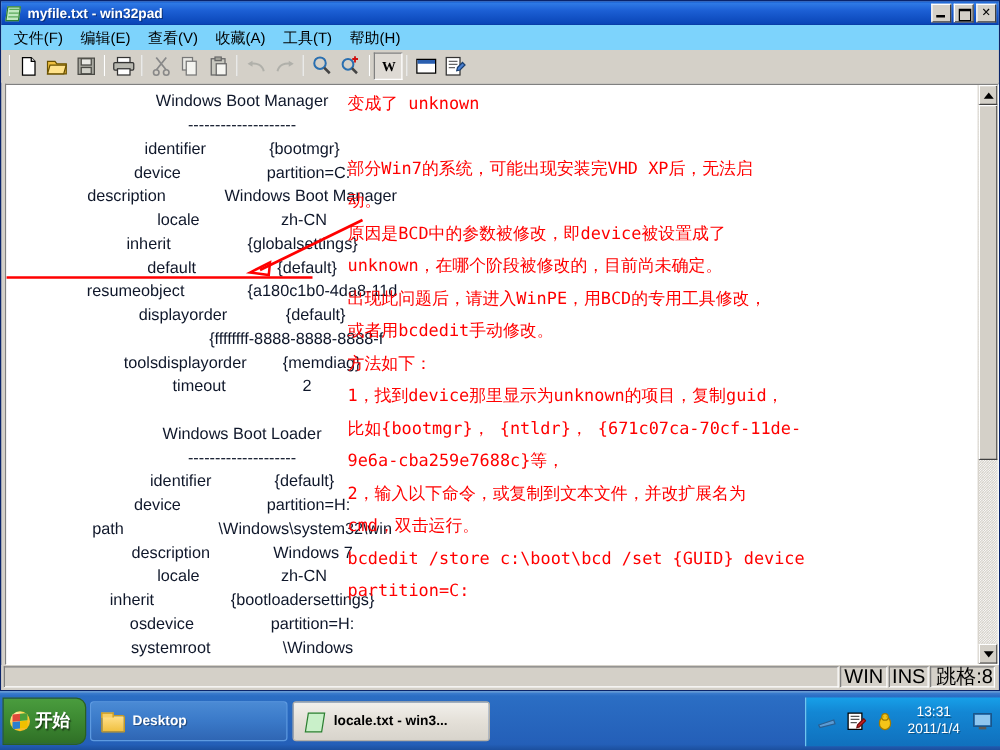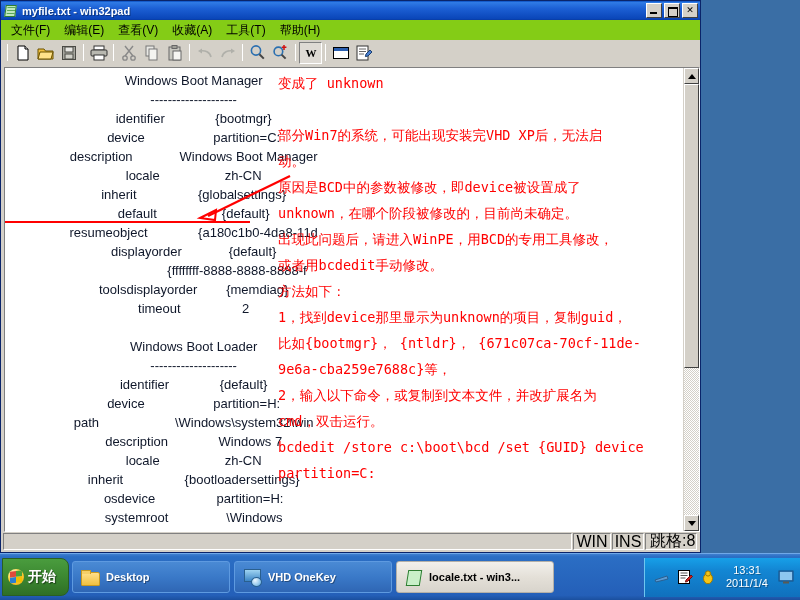--- a/index.html
+++ b/index.html
@@ -8,21 +8,21 @@
     width: 800px; height: 600px;
     overflow: hidden;
     background: #3a6ea5;
     font-family: "Liberation Sans", sans-serif;
   }
 
   
   #app-window {
     position: absolute;
     left: 0; top: 0;
-    width: 701px; height: 553px;
+    width: 800px; height: 553px;
     background: #d4d0c8;
     border: 1px solid #0a246a;
     display: flex; flex-direction: column;
   }
 
   
   .titlebar {
     height: 19px;
     background: linear-gradient(to bottom, #0a4ec0 0%, #2f7ae5 8%, #1c5fd4 40%, #0a46b8 94%, #083a9e 100%);
     display: flex; align-items: center;
@@ -69,21 +69,21 @@
     width: 7px; height: 2px; background: #000;
   }
   .cap-max:after {
     content: ""; position: absolute; left: 3px; top: 3px;
     width: 8px; height: 7px; border: 1px solid #000; border-top-width: 2px;
   }
 
   
   .menubar {
     height: 20px; display: flex; align-items: center;
-    padding-left: 3px; background: #84cc16;
+    padding-left: 3px; background: #7dd3fc;
     flex: 0 0 auto;
   }
   .menu-item {
     font-size: 12px; color: #000;
     padding: 2px 7px; white-space: nowrap;
     font-family: "Liberation Sans", sans-serif;
   }
 
   
   .toolbar {
@@ -522,24 +522,20 @@
   <div class="start-btn">
     <div class="flag"></div>
     <span>开始</span>
   </div>
 
   <div class="tb-task">
     <span class="folder-ico"></span>
     <span>Desktop</span>
   </div>
 
-  <div class="tb-task">
-    <span class="mon-ico"></span>
-    <span>VHD OneKey</span>
-  </div>
 
   <div class="tb-task active">
     <span class="pad-ico"></span>
     <span>locale.txt - win3...</span>
   </div>
 
   <div class="tray">
     <svg class="tray-ico" viewBox="0 0 16 16">
       <path d="M1 11 L13 7 L14 10 L2 13 Z" fill="#5a9bd4" stroke="#2a5f90"></path>
     </svg>

